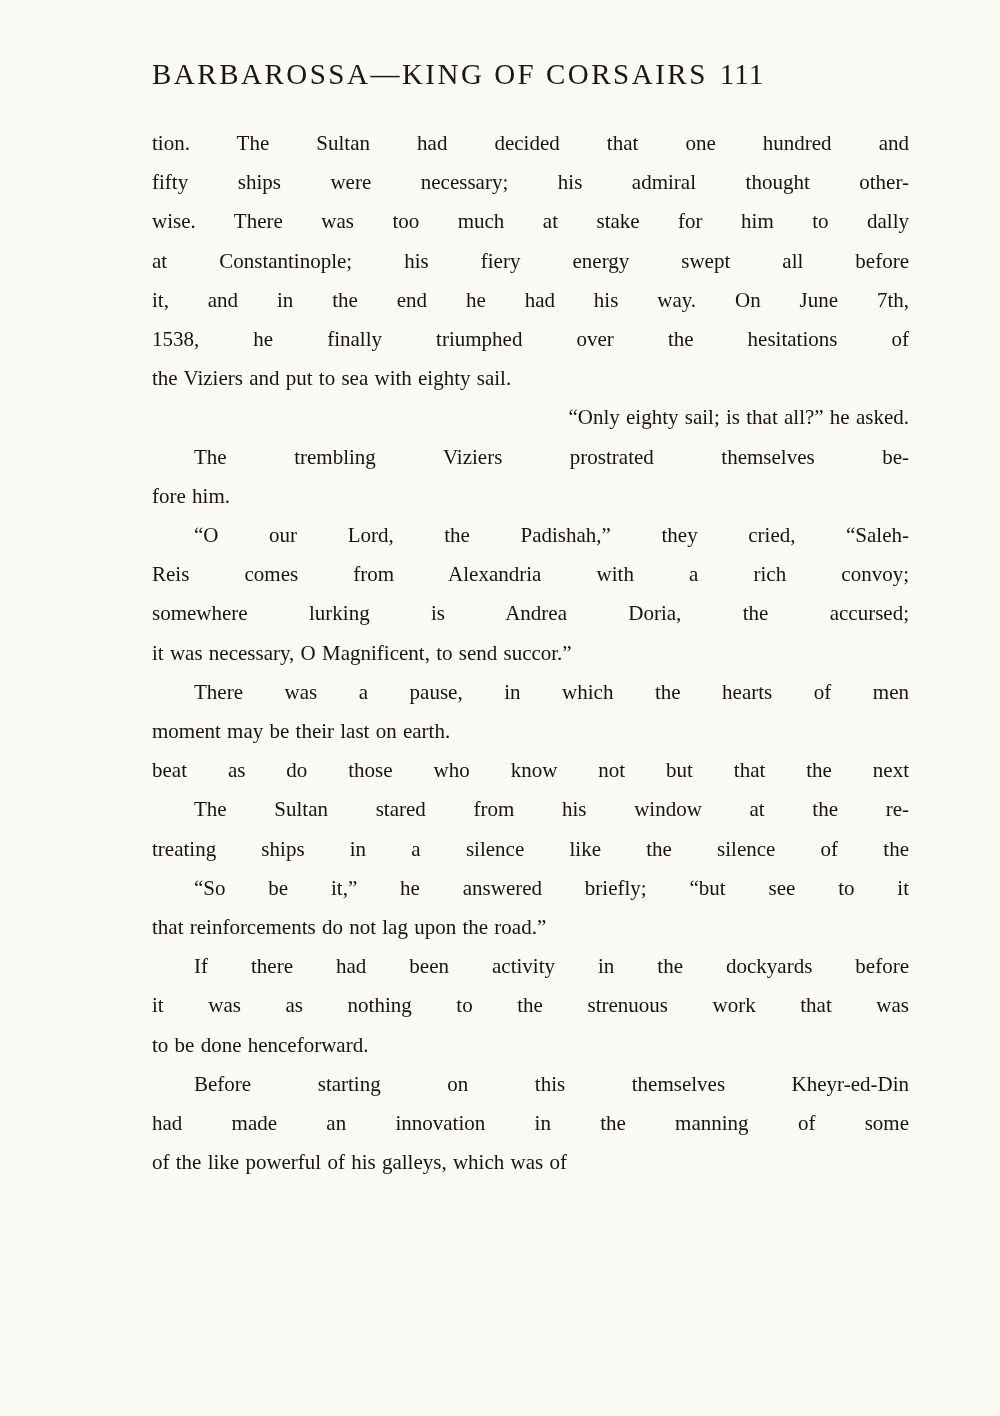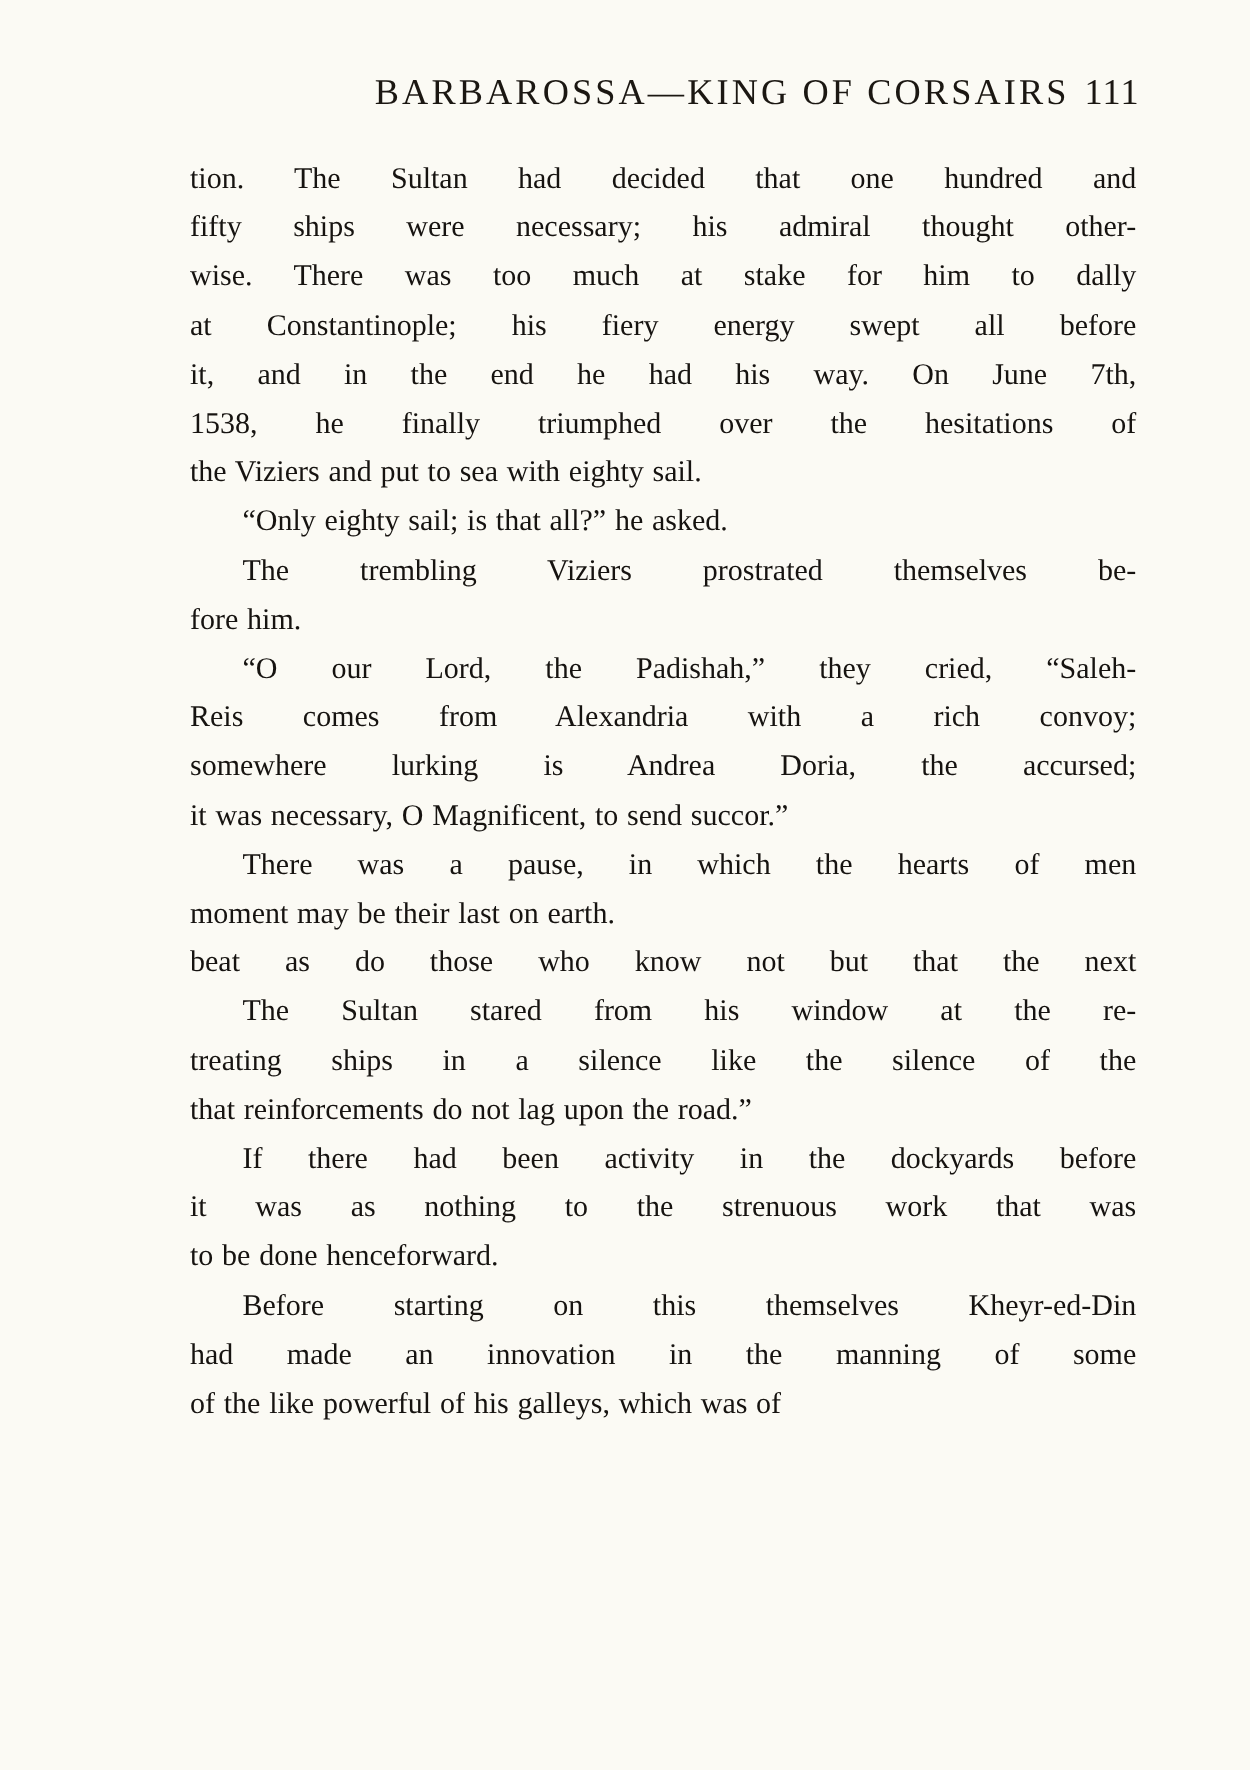--- a/index.html
+++ b/index.html
@@ -15,52 +15,53 @@
     background: #fbfaf4;
     color: #18140f;
     font-family: "Liberation Serif", "DejaVu Serif", serif;
     overflow: hidden;
   }
   .running-header {
     position: absolute;
     top: 58px;
     left: 152px;
     width: 760px;
-    text-align: right;
+    text-align: left;
     font-size: 29px;
     letter-spacing: 2.5px;
     white-space: nowrap;
     color: #1b1712;
   }
   .running-header .page-number {
     margin-left: 12px;
     letter-spacing: 1px;
   }
   .body-text {
     position: absolute;
     top: 124px;
     left: 152px;
     width: 757px;
-    font-size: 24px;
+    font-size: 21px;
     color: #161310;
   }
   .paragraph {
     margin: 0;
   }
   .line {
     line-height: 39.2px;
     text-align: left;
     word-spacing: 1px;
   }
   .line.just {
     text-align: justify;
     text-align-last: justify;
   }
   .line.indent {
     text-indent: 42px;
+    text-align: right;
   }
 </style>
 </head>
 <body>
 
 <div class="page">
   <div class="running-header">
     <span>BARBAROSSA—KING OF CORSAIRS</span><span class="page-number">111</span>
   </div>
   <div class="body-text">
@@ -89,20 +90,21 @@
       <div class="paragraph">
         <div class="line just indent">There was a pause, in which the hearts of men</div>
         <div class="line">moment may be their last on earth.</div>
         <div class="line just">beat as do those who know not but that the next</div>
       </div>
       <div class="paragraph">
         <div class="line just indent">The Sultan stared from his window at the re-</div>
         <div class="line just">treating ships in a silence like the silence of the</div>
       </div>
       <div class="paragraph">
+        <div class="line just indent">“So be it,” he answered briefly; “but see to it</div>
         <div class="line">that reinforcements do not lag upon the road.”</div>
       </div>
       <div class="paragraph">
         <div class="line just indent">If there had been activity in the dockyards before</div>
         <div class="line just">it was as nothing to the strenuous work that was</div>
         <div class="line">to be done henceforward.</div>
       </div>
       <div class="paragraph">
         <div class="line just indent">Before starting on this themselves Kheyr-ed-Din</div>
         <div class="line just">had made an innovation in the manning of some</div>

